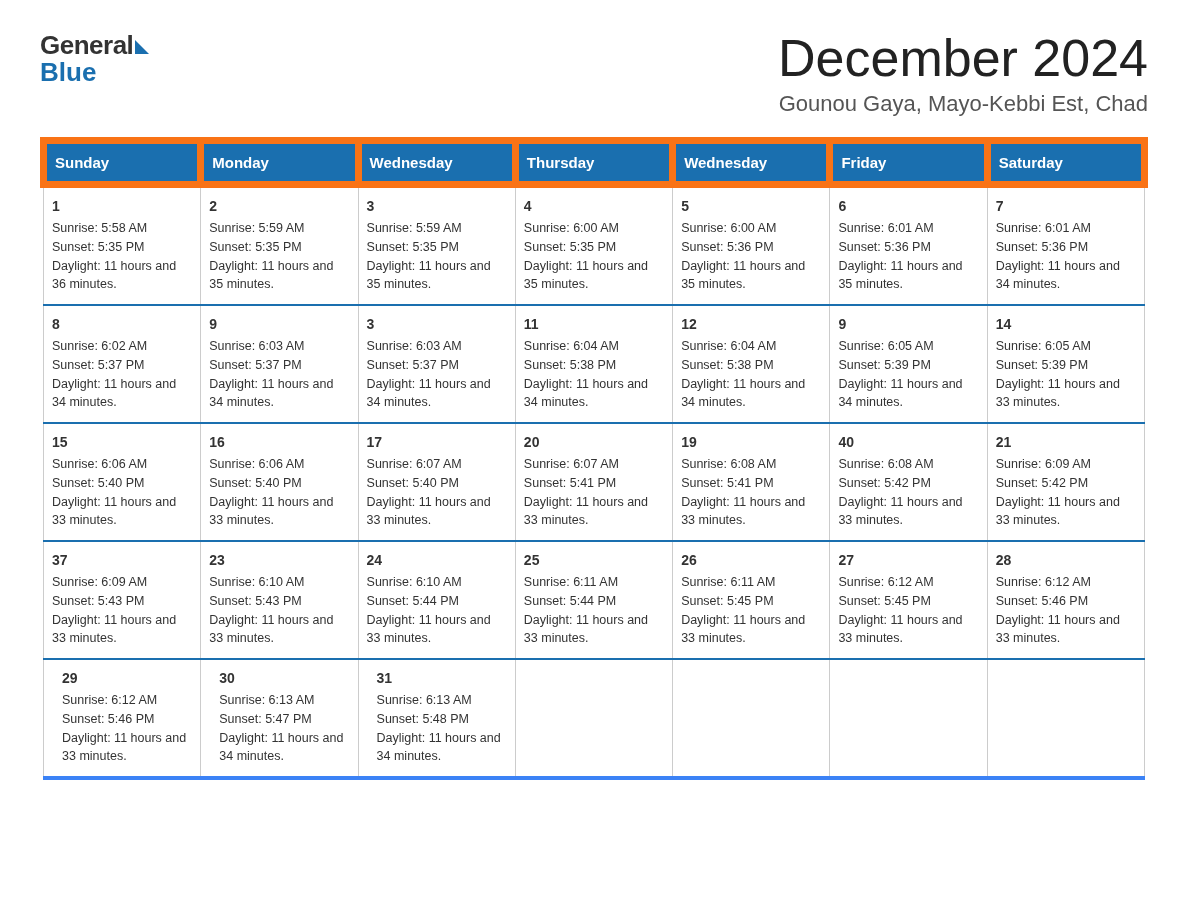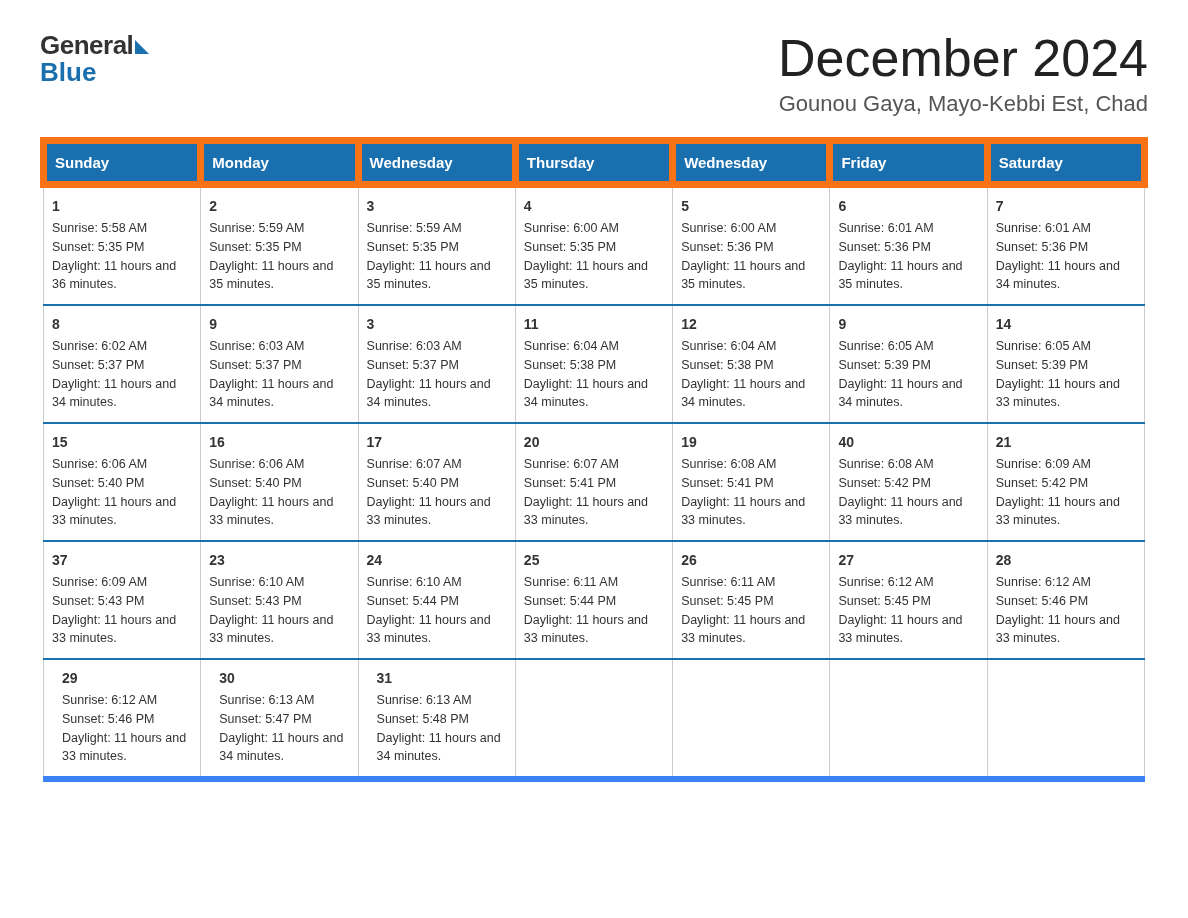--- a/index.html
+++ b/index.html
@@ -87,21 +87,21 @@
     td .day-num {
       font-size: 14px;
       font-weight: bold;
       display: block;
       margin-bottom: 2px;
     }
     td.empty {
       background: #fff;
     }
     tr:last-child td {
-      border-bottom: 6px solid #3b82f6;
+      border-bottom: 4px solid #3b82f6;
       padding-left: 18px;
     }
   </style>
 </head>
 <body>
 
 <div class="header">
   <div class="logo">
     <div class="logo-top">
       <span class="logo-general">General</span>

